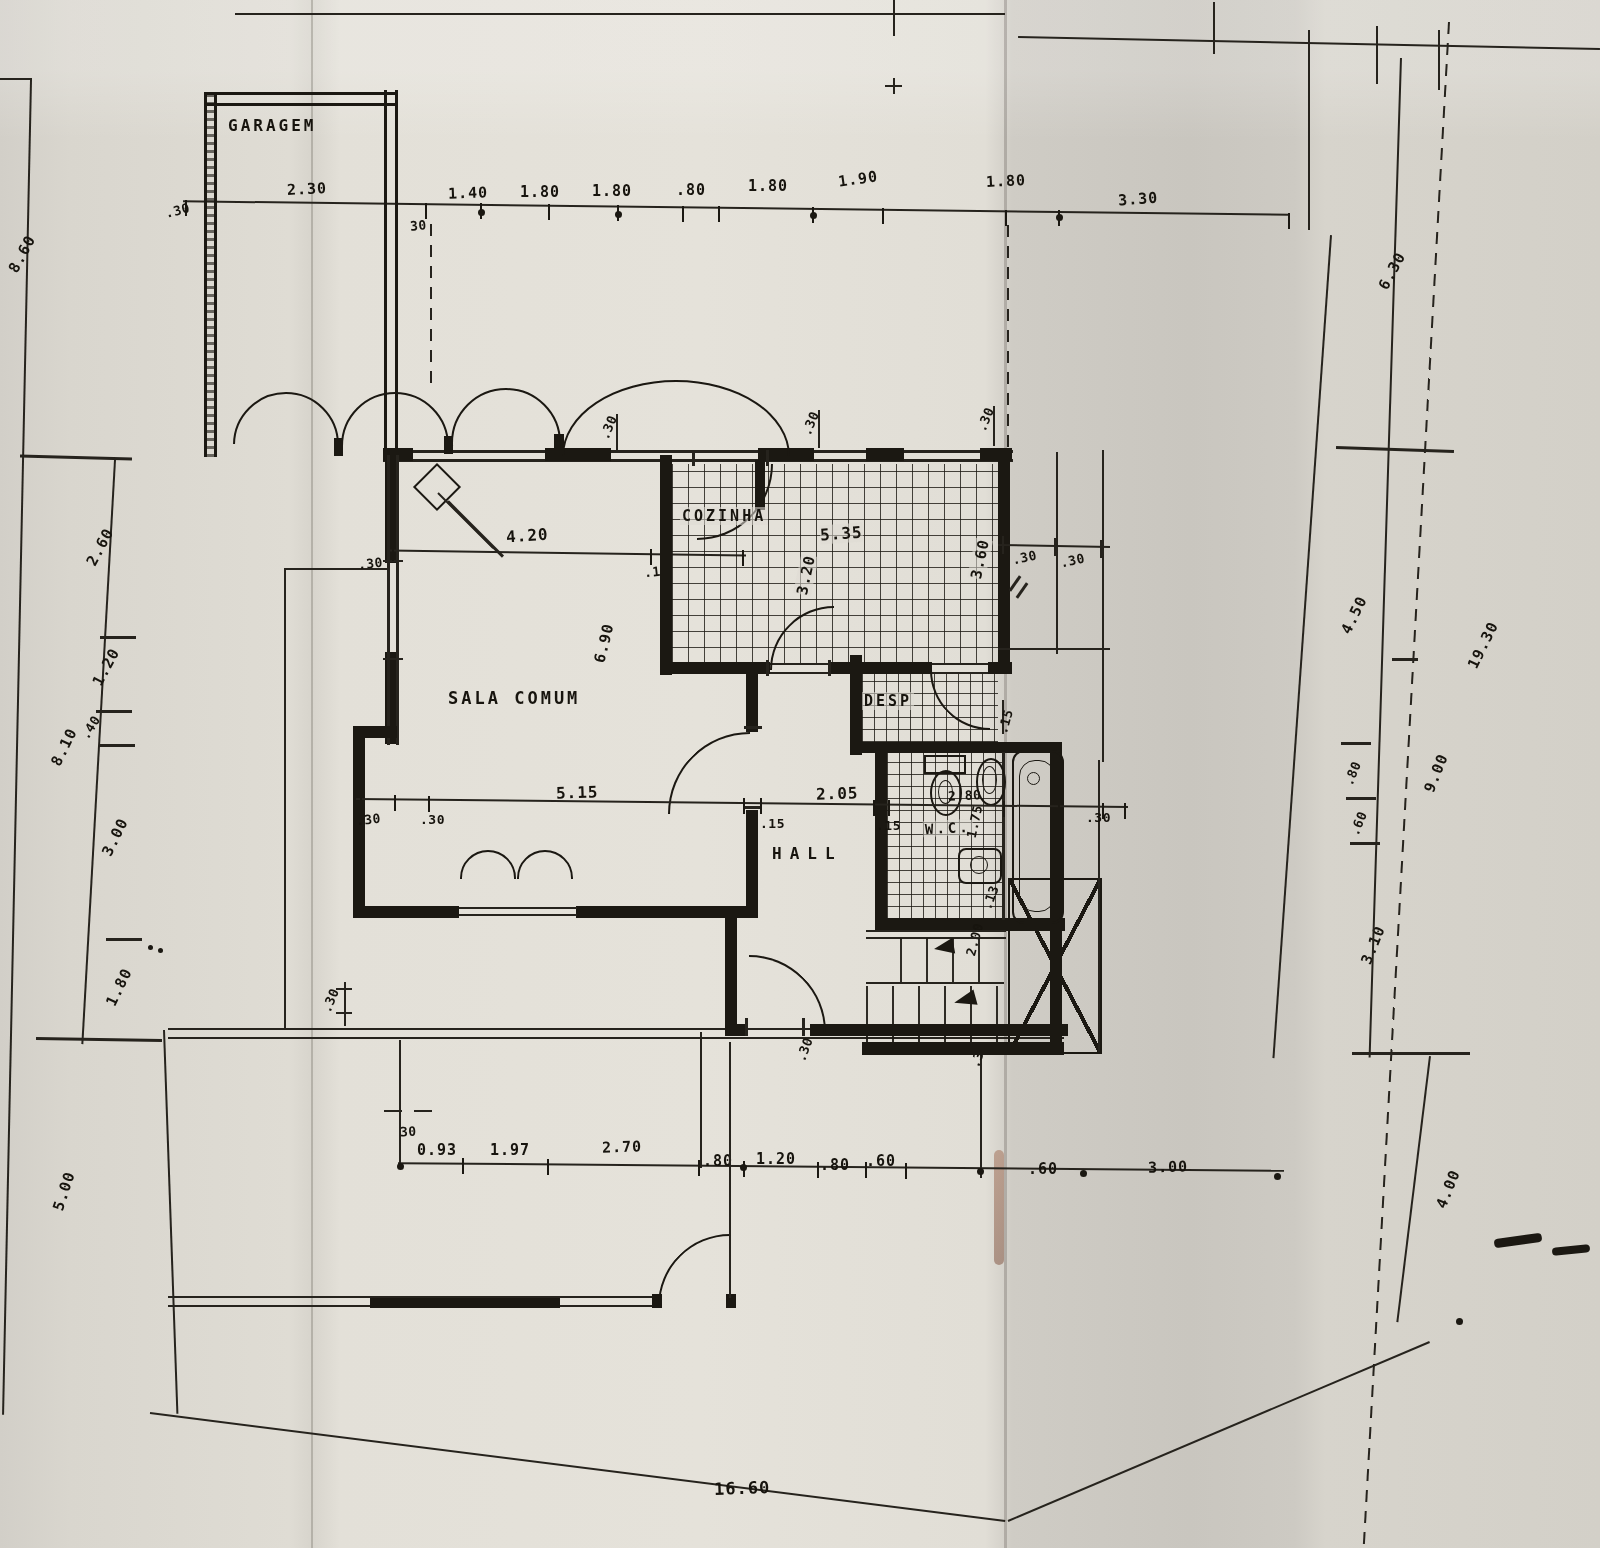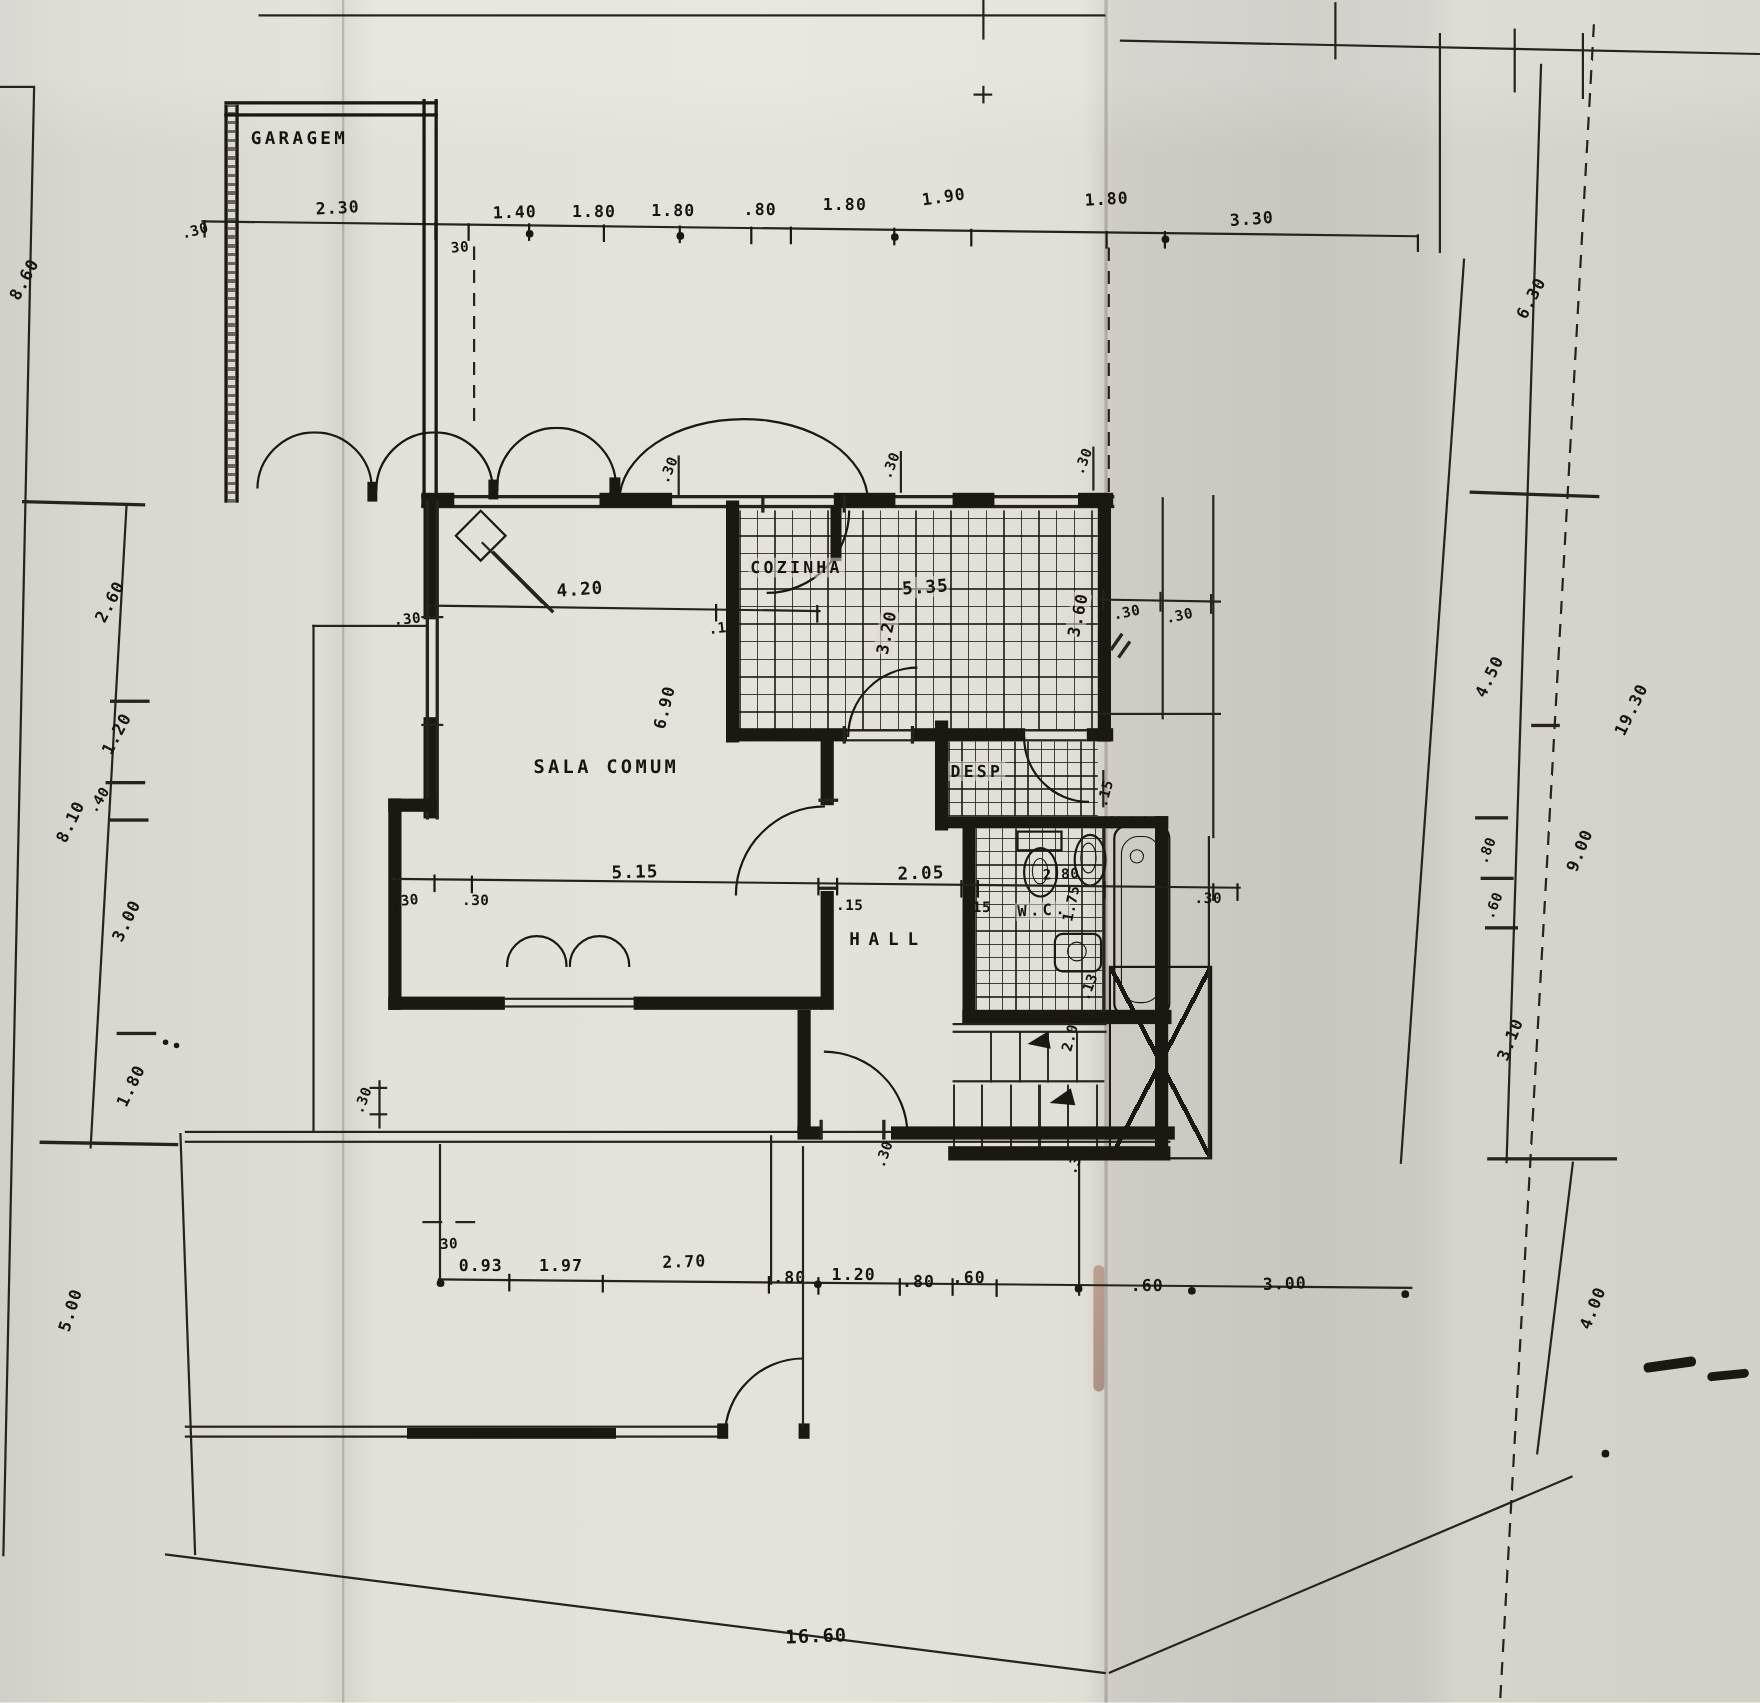--- a/index.html
+++ b/index.html
@@ -242,21 +242,21 @@
     <div class="circ" style="left:0;top:0;width:52px;height:52px;"></div>
   </div>
   <div class="arcw" style="left:517px;top:850px;width:57px;height:29px;">
     <div class="circ" style="left:0;top:0;width:52px;height:52px;"></div>
   </div>
 
   <div class="fix" style="left:420px;top:470px;width:30px;height:30px;transform:rotate(45deg);border-width:2.5px;"></div>
   <div class="l" style="left:448px;top:500px;width:78px;height:2.5px;transform:rotate(45deg);transform-origin:left center;"></div>
   <div class="l" style="left:438px;top:492px;width:78px;height:2px;transform:rotate(45deg);transform-origin:left center;"></div>
 
-  <span class="lab rm" style="left:485px;top:688px;font-size:17px;">SALA COMUM</span>
+  <span class="lab rm" style="left:448px;top:688px;font-size:17px;">SALA COMUM</span>
   <span class="lab dm" style="left:584px;top:634px;transform:rotate(-76deg);">6.90</span>
 
   <div class="l" style="left:390px;top:552px;width:356px;height:2px;transform:rotate(.8deg);"></div>
   <div class="tk" style="left:392px;top:545px;"></div>
   <div class="tk" style="left:650px;top:549px;"></div>
   <div class="tk" style="left:742px;top:550px;"></div>
   <span class="lab sm" style="left:358px;top:556px;transform:rotate(-6deg);">.30</span>
   <span class="lab dm" style="left:506px;top:526px;font-size:16px;transform:rotate(-4deg);">4.20</span>
   <span class="lab sm" style="left:644px;top:564px;transform:rotate(-6deg);">.15</span>
 

